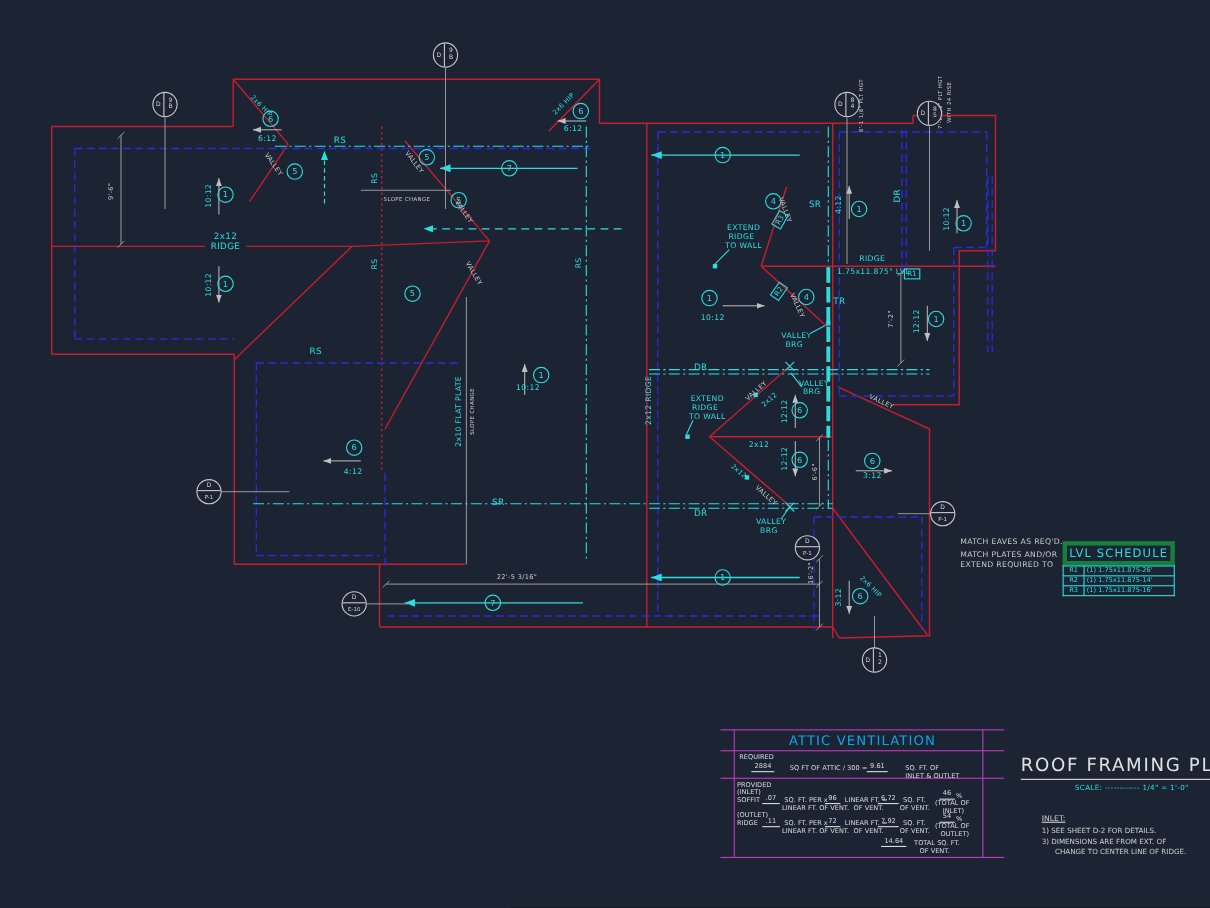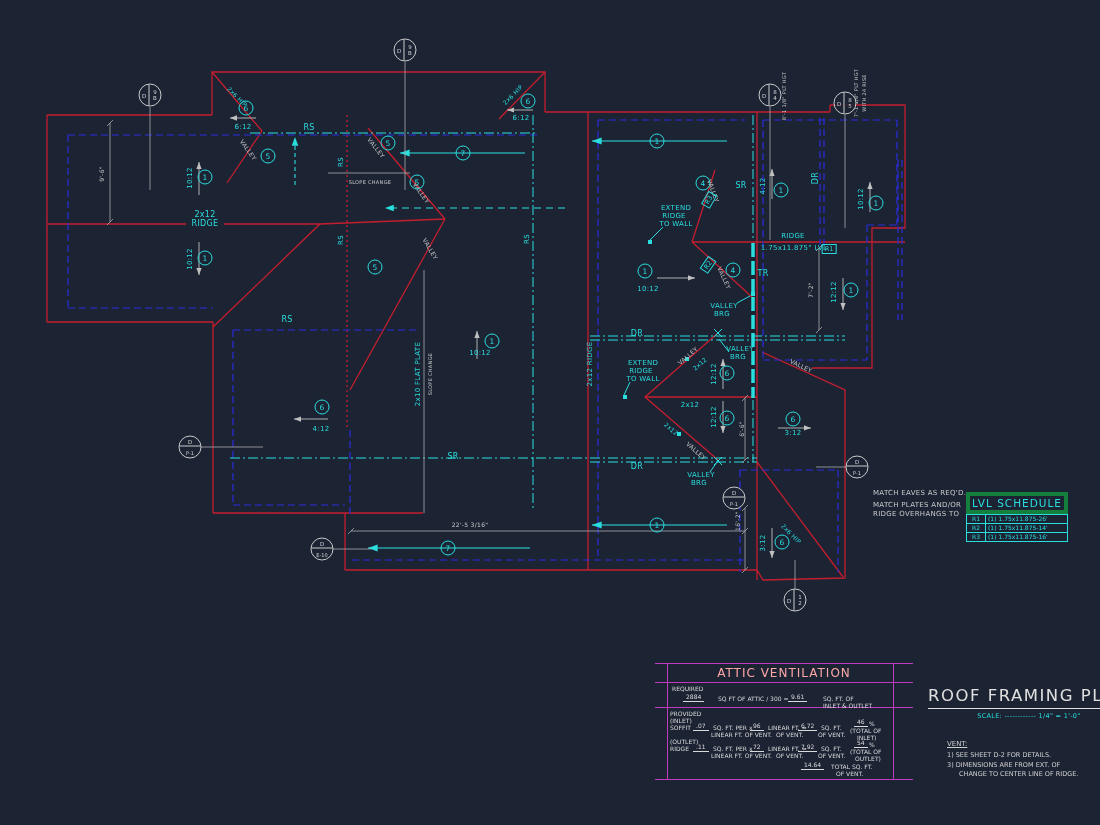--- a/index.html
+++ b/index.html
@@ -23,21 +23,21 @@
   .dmk .dml{width:9px;border-right:1px solid #c9c9c9;display:flex;align-items:center;justify-content:center;}
   .dmk .dmr{flex:1;display:flex;flex-direction:column;align-items:center;justify-content:center;gap:1px;}
   .dmk .dmr em{font-style:normal;line-height:5px;}
   .dmk.hh{flex-direction:column;}
   .dmk.hh .dmt{height:9px;border-bottom:1px solid #c9c9c9;display:flex;align-items:center;justify-content:center;}
   .dmk.hh .dmb{flex:1;display:flex;align-items:center;justify-content:center;font-size:5px;}
   
   #vent{position:absolute;left:655px;top:657px;width:258px;height:126px;color:#dadada;}
   #vent .mline{position:absolute;left:0;width:258px;height:0;border-top:1px solid #c03ac0;}
   #vent .mv{position:absolute;top:6px;height:116px;width:0;border-left:1px solid #c03ac0;}
-  #vent .vt{position:absolute;left:0;right:0;top:9px;text-align:center;font-size:12px;letter-spacing:1px;color:#fca5a5;}
+  #vent .vt{position:absolute;left:0;right:0;top:9px;text-align:center;font-size:12px;letter-spacing:1px;color:#0ea5e9;}
   #vent span{position:absolute;font-size:6px;white-space:nowrap;line-height:1;}
   #vent .u{border-bottom:1px solid #dadada;padding:0 3px 1px 3px;}
   
   #lvl{position:absolute;left:966px;top:492px;width:102px;color:#2adede;}
   #lvl .ttl{border:4px solid #15803d;text-align:center;font-size:10.5px;letter-spacing:1px;padding:1px 0;}
   #lvl table{border-collapse:collapse;width:100%;margin-top:0;}
   #lvl td{border:1px solid #2adede;font-size:6px;padding:0 2px;line-height:8px;white-space:nowrap;}
   #lvl td.tag{width:14px;text-align:center;}
   
   #tblock{position:absolute;left:928px;top:686px;color:#e0e0e0;}
@@ -201,21 +201,21 @@
       <div class="pl lc" style="font-size: 7px; transform: translate(-50%, -50%); left: 690px; top: 405px;">2x12</div>
       <div class="pl lw" style="font-size: 6px; transform: translate(-50%, -50%) rotate(-90deg); left: 102px; top: 174px;">9'-6"</div>
       <div class="pl lw" style="font-size: 6px; transform: translate(-50%, -50%); left: 470px; top: 525px;">22'-5 3/16"</div>
       <div class="pl lw" style="font-size: 6px; transform: translate(-50%, -50%) rotate(-90deg); left: 738px; top: 521px;">16'-2"</div>
       <div class="pl lw" style="font-size: 6px; transform: translate(-50%, -50%) rotate(-90deg); left: 811px; top: 290px;">7'-2"</div>
       <div class="pl lw" style="font-size: 6px; transform: translate(-50%, -50%) rotate(-90deg); left: 742px; top: 429px;">6'-6"</div>
       <div class="pl lw" style="font-size: 5px; transform: translate(-50%, -50%) rotate(-90deg); left: 784px; top: 96px;">8'-1 1/8" PLT HGT</div>
       <div class="pl lw" style="font-size: 5px; transform: translate(-50%, -50%) rotate(-90deg); left: 856px; top: 93px;">7'-1 1/8" PLT HGT</div>
       <div class="pl lw" style="font-size: 5px; transform: translate(-50%, -50%) rotate(-90deg); left: 864px; top: 93px;">WITH 24 RISE</div>
       <div class="pl lw" style="font-size: 7px; transform: translate(0px, -50%); left: 873px; top: 505px;">MATCH PLATES AND/OR</div>
-      <div class="pl lw" style="font-size: 7px; transform: translate(0px, -50%); left: 873px; top: 514px;">RIDGE OVERHANGS TO</div>
+      <div class="pl lw" style="font-size: 7px; transform: translate(0px, -50%); left: 873px; top: 514px;">EXTEND REQUIRED TO</div>
       <div class="pl lw" style="font-size: 7px; transform: translate(0px, -50%); left: 873px; top: 493px;">MATCH EAVES AS REQ'D.</div>
       <div class="cref" style="left: 205px; top: 177px;">1</div>
       <div class="cref" style="left: 205px; top: 258px;">1</div>
       <div class="cref" style="left: 268px; top: 156px;">5</div>
       <div class="cref" style="left: 388px; top: 143px;">5</div>
       <div class="cref" style="left: 417px; top: 182px;">5</div>
       <div class="cref" style="left: 375px; top: 267px;">5</div>
       <div class="cref" style="left: 246px; top: 108px;">6</div>
       <div class="cref" style="left: 528px; top: 101px;">6</div>
       <div class="cref" style="left: 463px; top: 153px;">7</div>
@@ -358,19 +358,19 @@
           </tr>
     </tbody>
       </table>
   </div>
 
   <div id="tblock">
     <div class="big">ROOF FRAMING PLAN</div>
     <div class="scl">SCALE: ------------ 1/4" = 1'-0"</div>
   </div>
   <div id="notes">
-    <div class="nh">VENT:</div>
+    <div class="nh">INLET:</div>
     <div>1)  SEE SHEET D-2 FOR DETAILS.</div>
     <div>3)  DIMENSIONS ARE FROM EXT. OF</div>
     <div class="ind">CHANGE TO CENTER LINE OF RIDGE.</div>
   </div>
 
 </div>
 
 </body></html>

